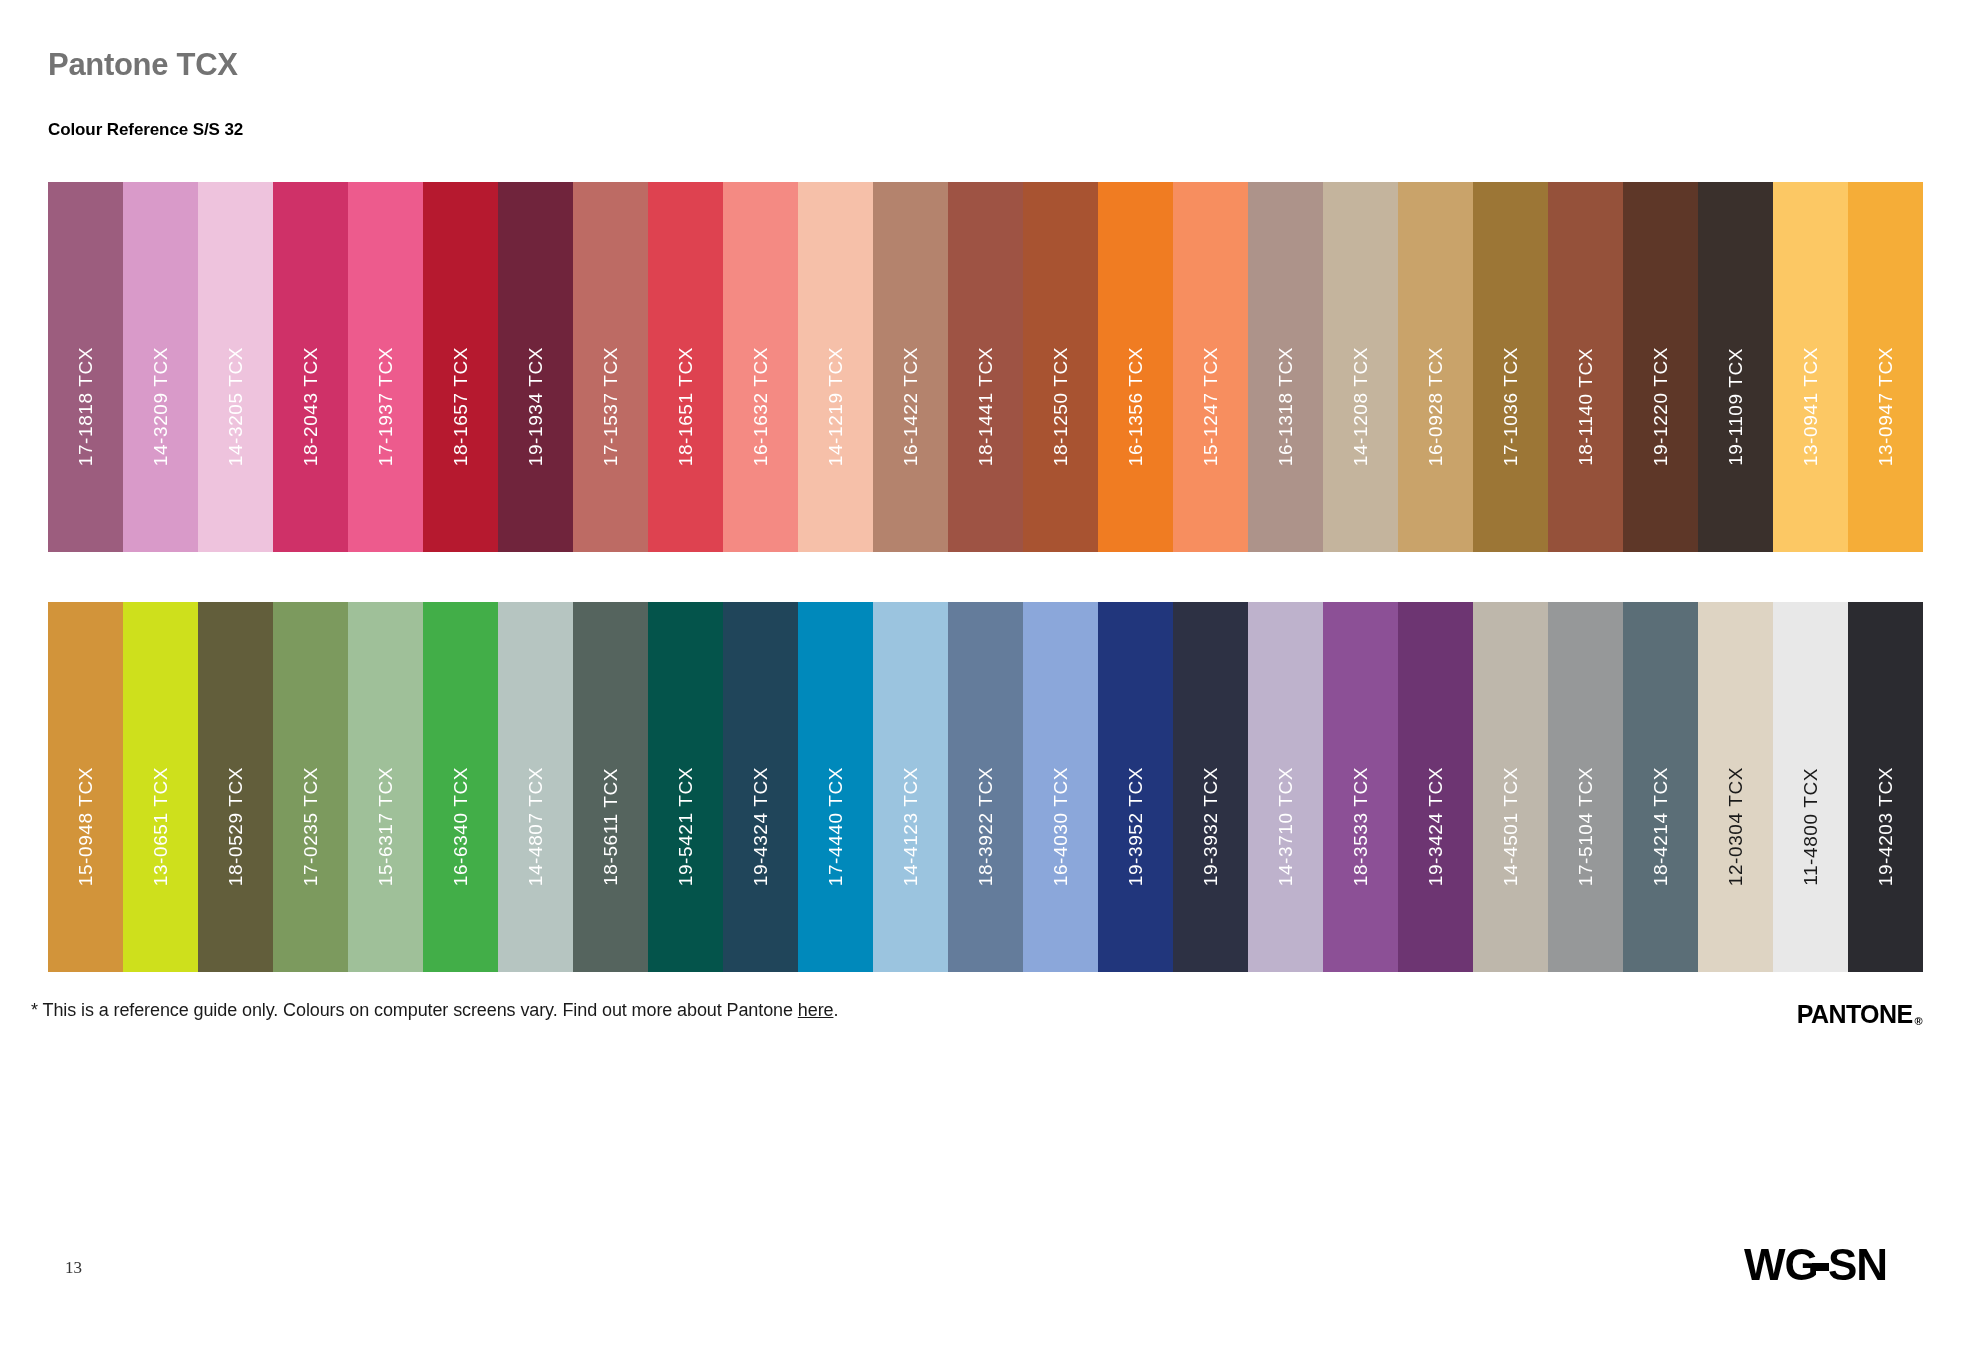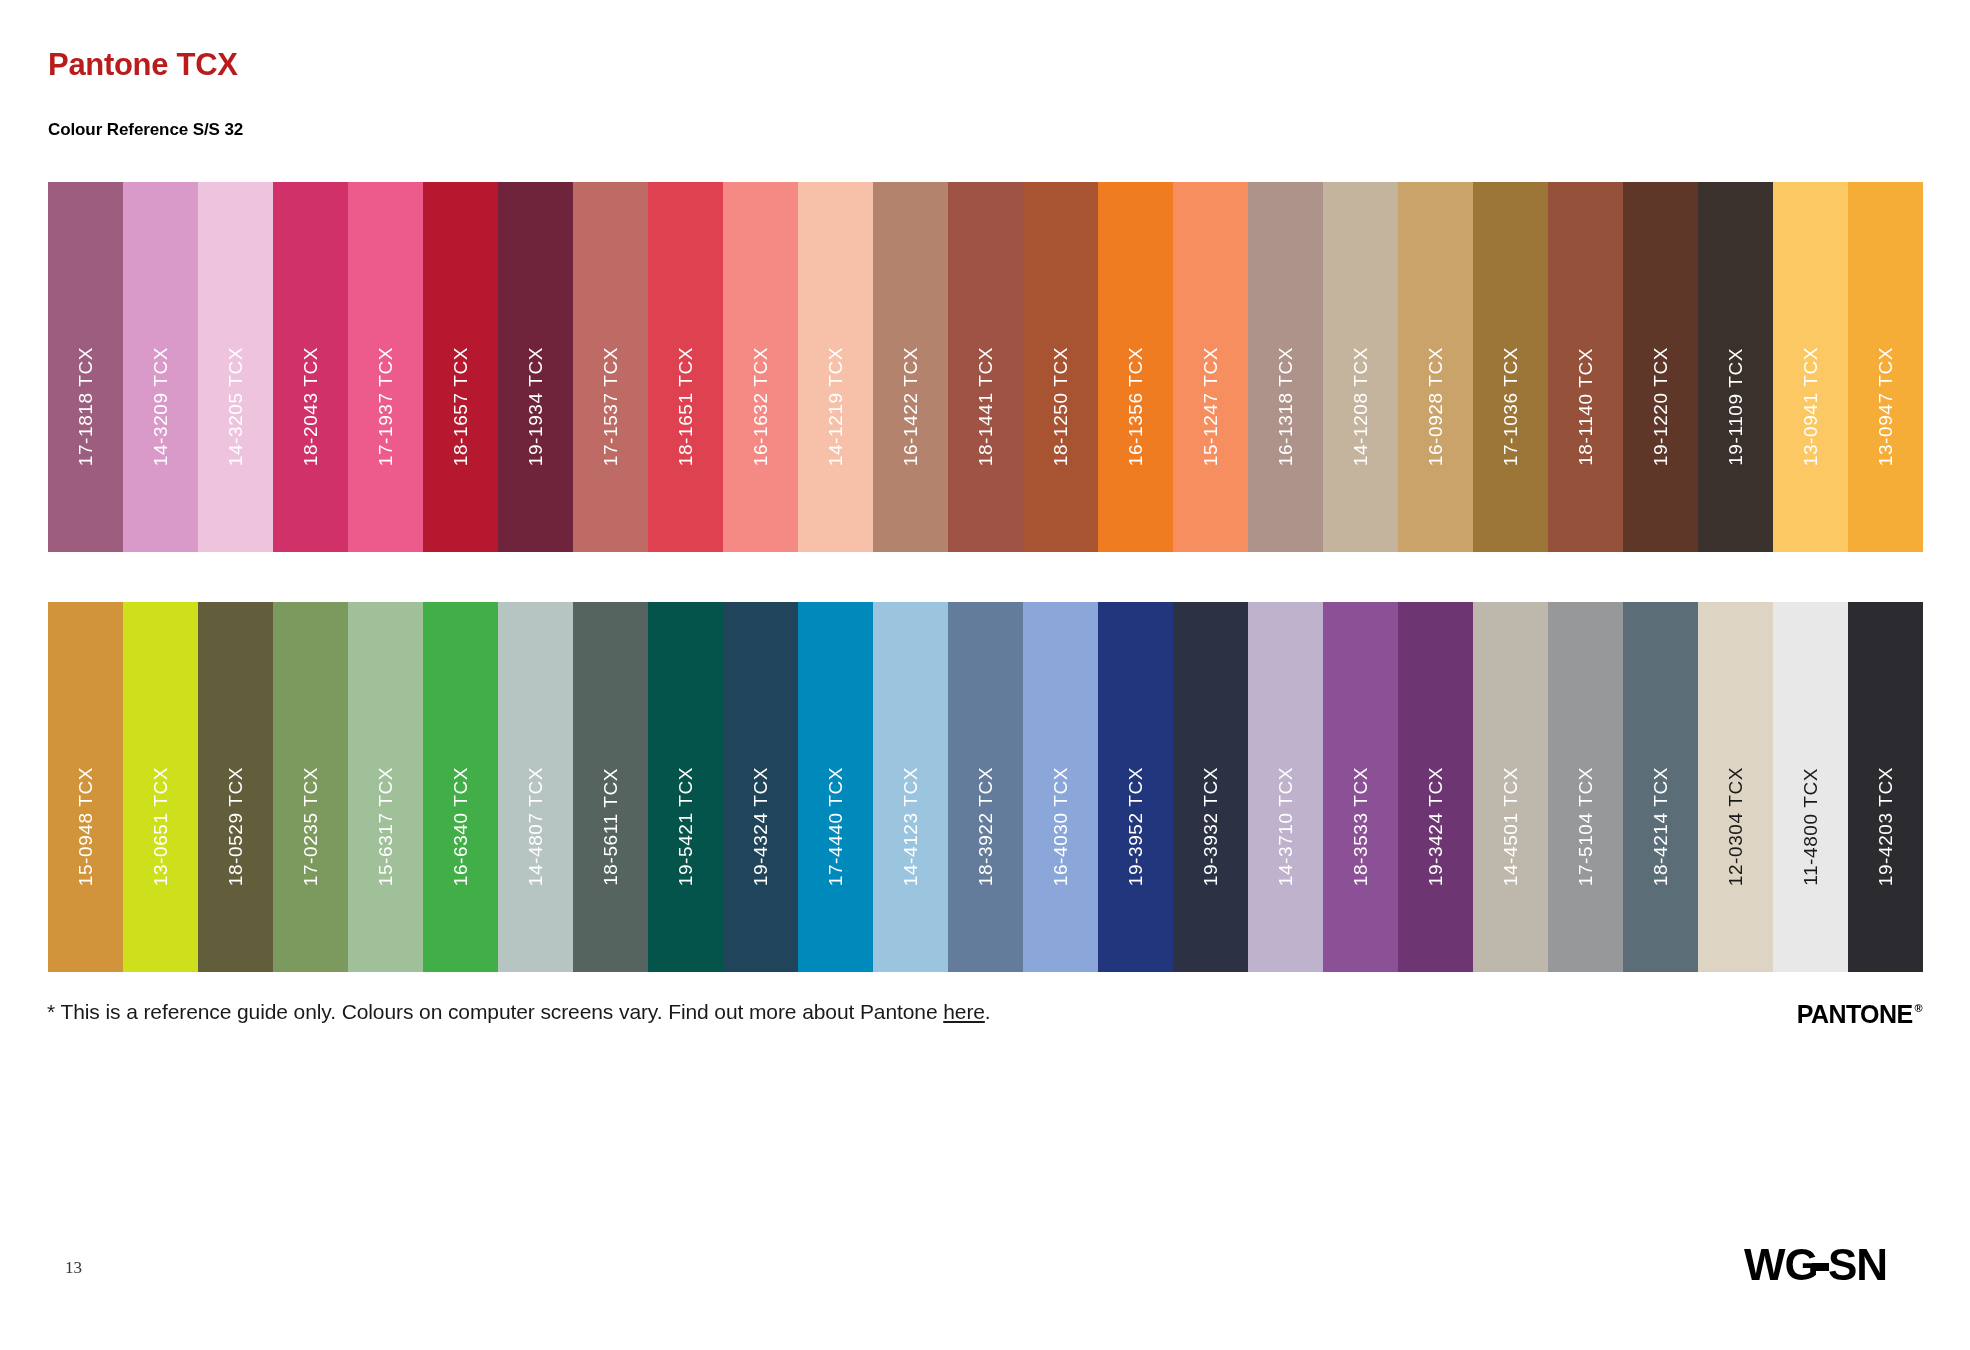--- a/index.html
+++ b/index.html
@@ -22,21 +22,21 @@
   }
 
   
   .page-title {
     position: absolute;
     left: 48px;
     top: 47px;
     font-size: 31px;
     font-weight: bold;
     letter-spacing: -0.3px;
-    color: #b91c1c;
+    color: #737373;
   }
   .page-subtitle {
     position: absolute;
     left: 48px;
     top: 120px;
     font-size: 17px;
     font-weight: bold;
     letter-spacing: -0.1px;
     color: #000000;
   }
@@ -71,42 +71,42 @@
     color: #ffffff;
     margin-bottom: 86px;
     align-self: flex-end;
     font-family: "Liberation Sans", sans-serif;
   }
   .swatch.dark-text .swatch-label { color: #1a1a1a; }
 
   
   .footnote {
     position: absolute;
-    left: 47px;
+    left: 31px;
     top: 1000px;
-    font-size: 21px;
+    font-size: 18px;
     color: #1a1a1a;
     letter-spacing: -0.1px;
   }
   .footnote a {
     color: #1a1a1a;
     text-decoration: underline;
   }
 
   
   .pantone-logo {
     position: absolute;
     right: 48px;
     top: 1002px;
     font-size: 25px;
     font-weight: bold;
     letter-spacing: -0.6px;
     color: #000000;
     display: flex;
-    align-items: flex-start;
+    align-items: flex-end;
     line-height: 1;
   }
   .pantone-logo .reg {
     font-size: 11px;
     line-height: 1;
     margin-left: 2px;
     margin-top: 1px;
   }
 
   

